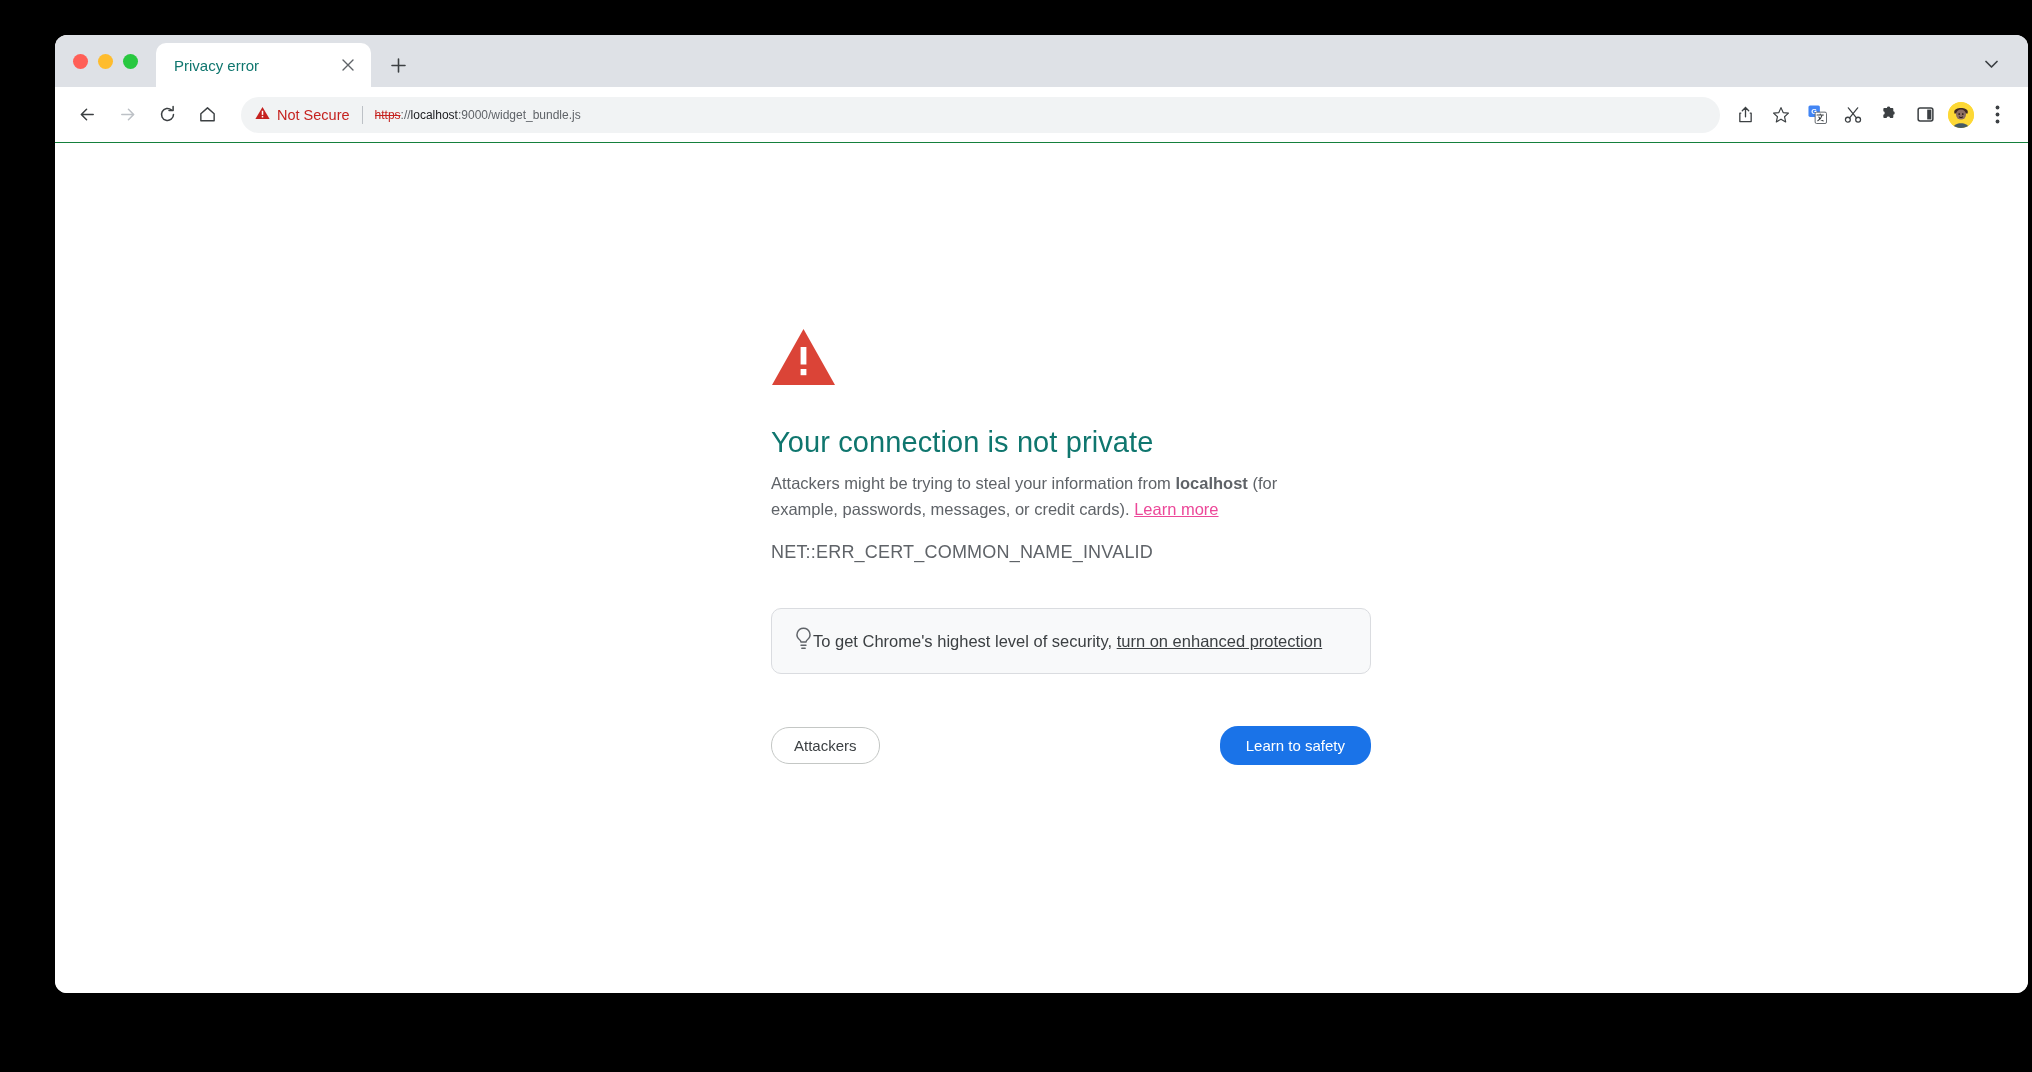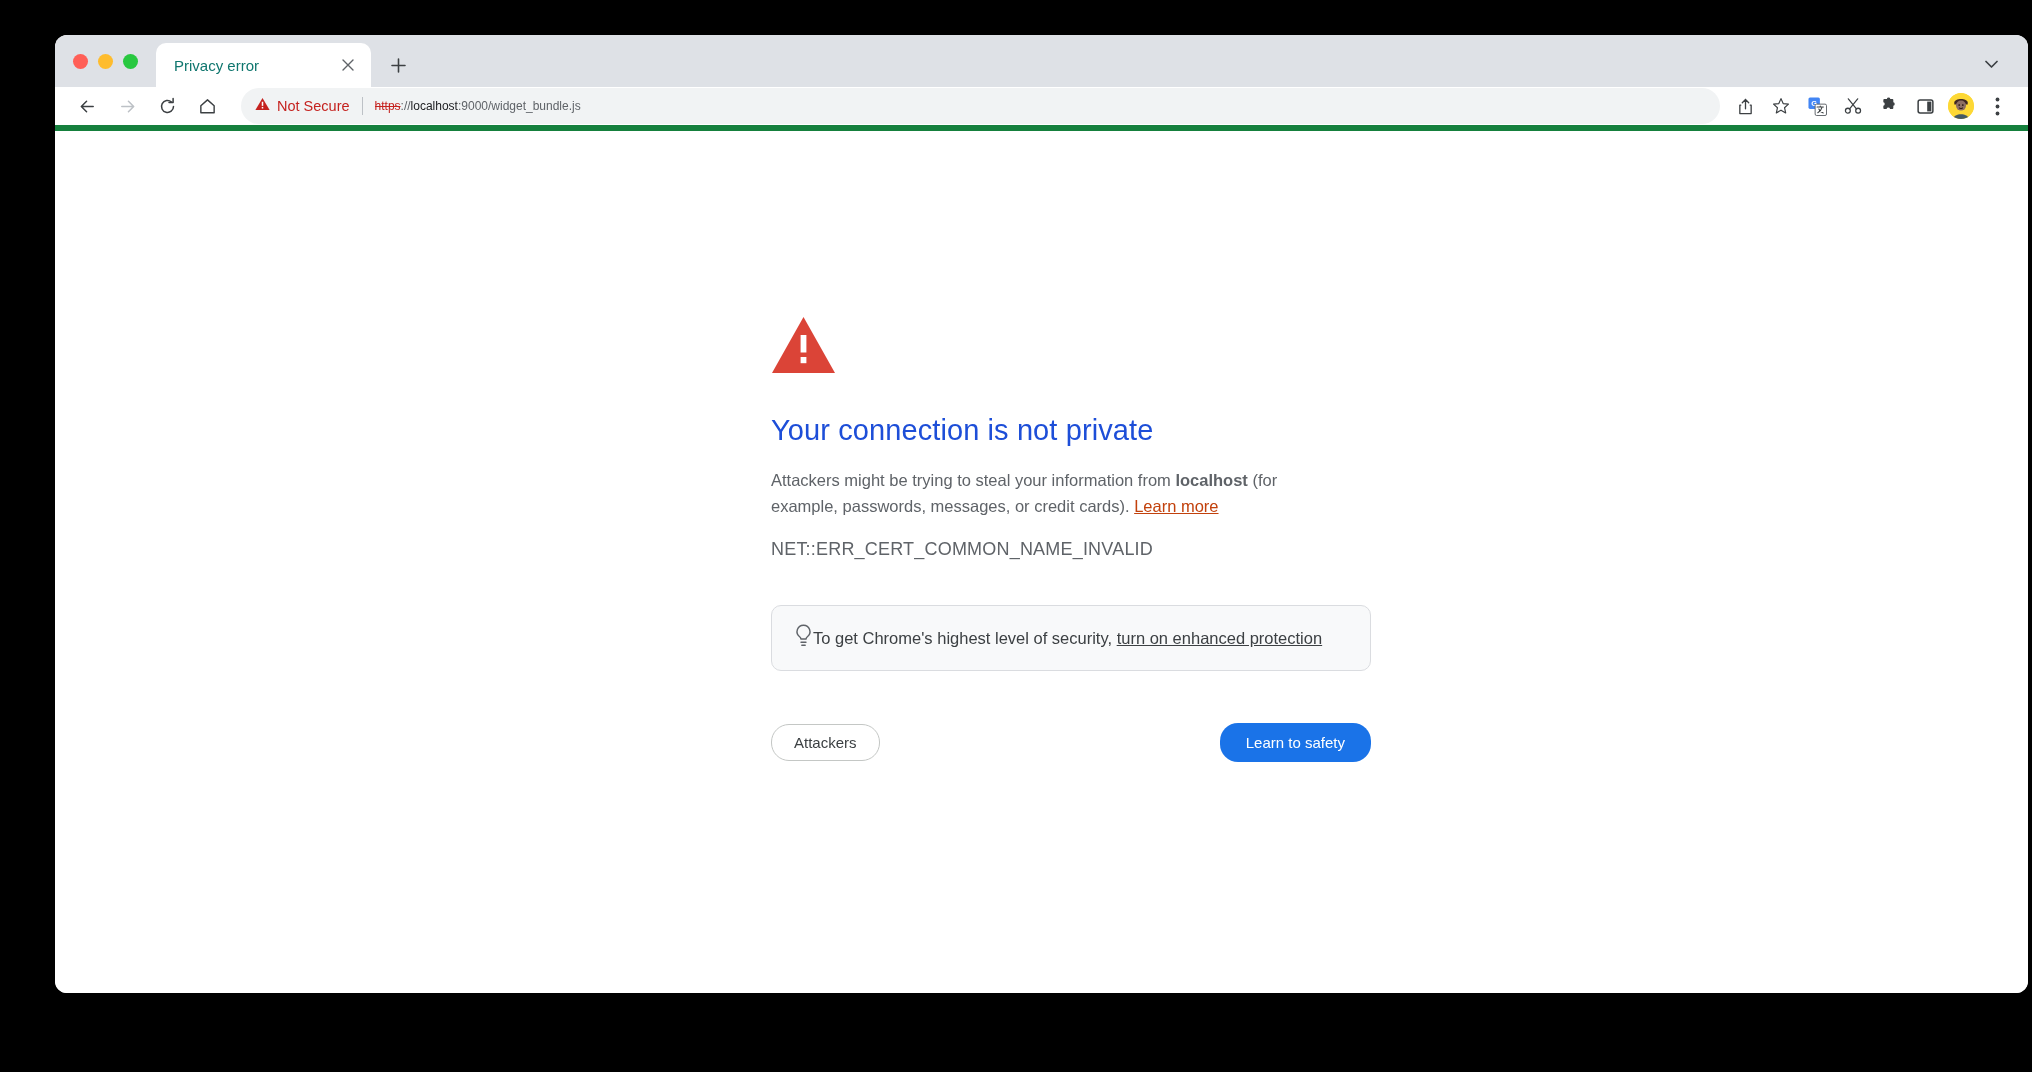--- a/index.html
+++ b/index.html
@@ -81,26 +81,26 @@
   }
   .tab-search-btn {
     position: absolute;
     right: 22px; bottom: 8px;
     width: 30px; height: 30px;
     display: flex; align-items: center; justify-content: center;
   }
 
   
   .toolbar {
-    height: 44px;
+    height: 56px;
     background: #ffffff;
     display: flex;
     align-items: center;
     padding: 0 14px 0 14px;
-    border-bottom: 6px solid #15803d;
+    border-bottom: 1px solid #15803d;
     flex: 0 0 auto;
   }
   .nav-btn {
     width: 36px; height: 36px;
     display: flex; align-items: center; justify-content: center;
     border-radius: 50%;
     margin-right: 4px;
     flex: 0 0 auto;
   }
   .omnibox {
@@ -173,34 +173,34 @@
   .interstitial {
     position: absolute;
     left: 716px;
     top: 185px;
     width: 600px;
   }
   .warn-triangle { margin-bottom: 34px; }
   h1.heading {
     font-size: 29px;
     font-weight: 400;
-    color: #1d4ed8;
+    color: #0f766e;
     line-height: 1.25;
-    margin-bottom: 19px;
+    margin-bottom: 10px;
     letter-spacing: 0.1px;
   }
   p.body-text {
     font-size: 16.5px;
     color: #5f6368;
     line-height: 1.58;
     max-width: 545px;
     margin-bottom: 20px;
   }
   p.body-text b { color: #5f6368; font-weight: 700; }
-  .learn-more { color: #c2410c; text-decoration: underline; }
+  .learn-more { color: #ec4899; text-decoration: underline; }
   .err-code {
     font-size: 18px;
     color: #5f6368;
     letter-spacing: 0.2px;
     margin-bottom: 45px;
   }
   .esb-box {
     border: 1px solid #dadce0;
     border-radius: 10px;
     background: #f8f9fa;

